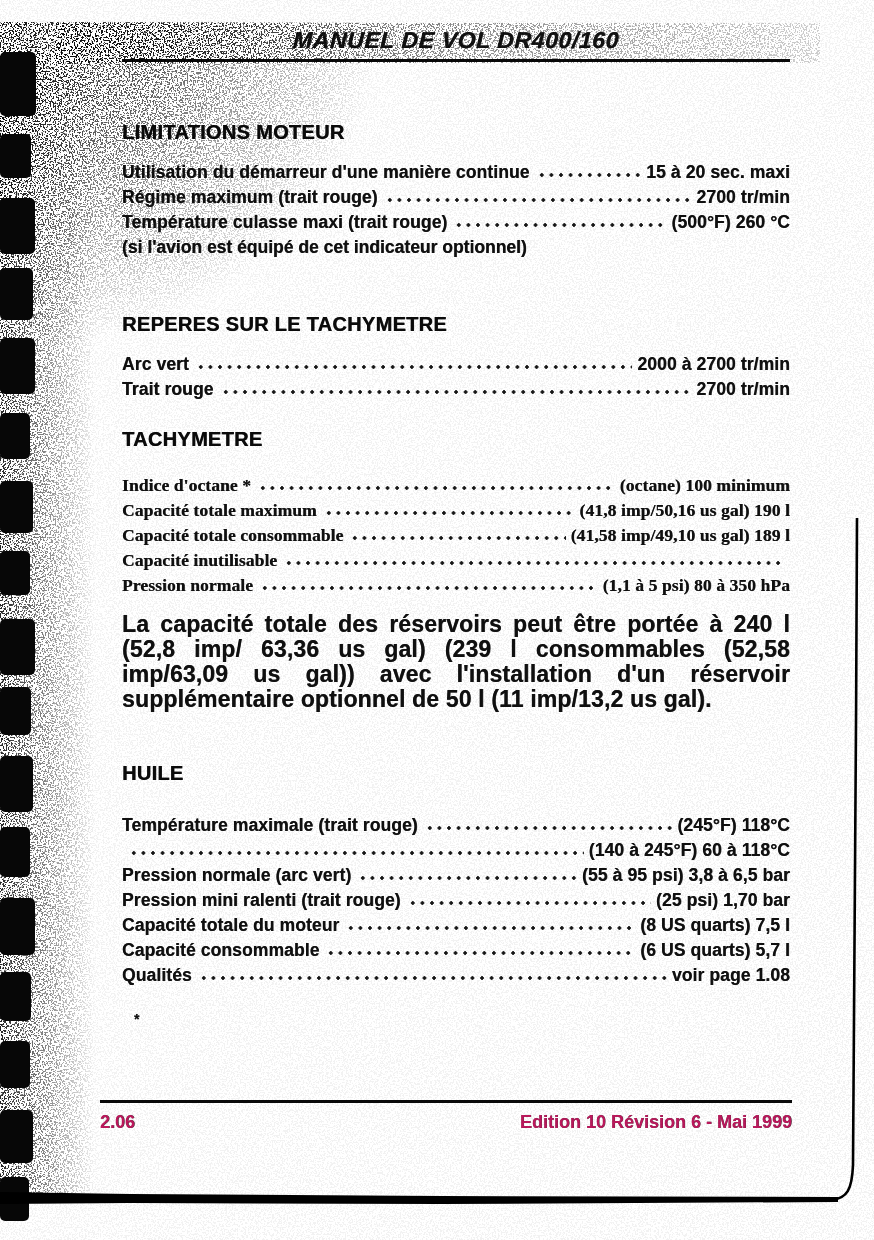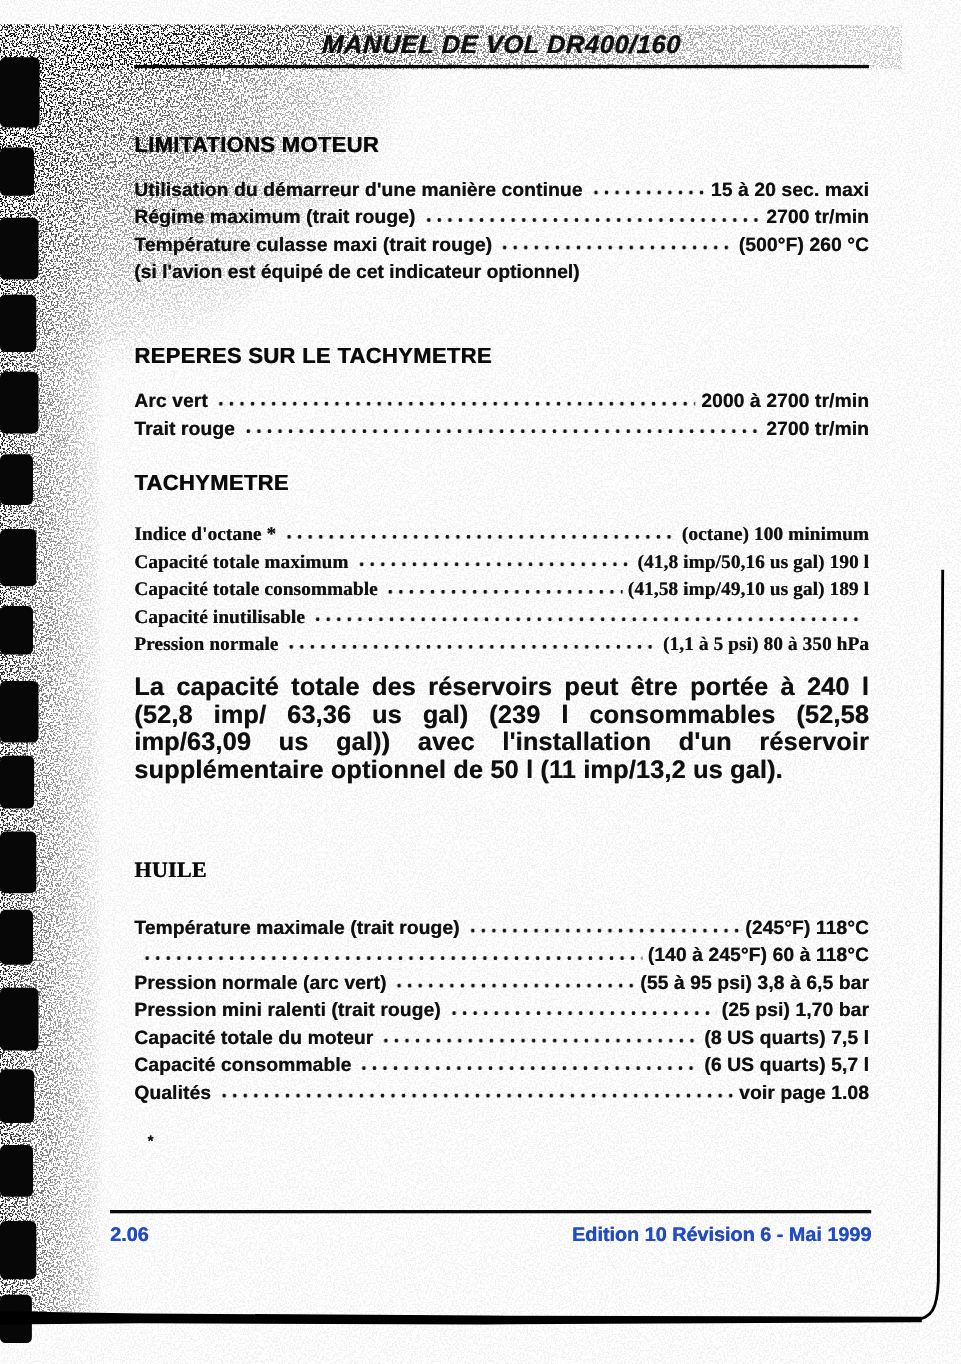--- a/index.html
+++ b/index.html
@@ -23,21 +23,21 @@
     margin-top:6px;border-top:3px solid #0a0a0a;height:0;
   }
   h2.sec{
     margin:0;font-size:20px;line-height:22px;font-weight:700;
     letter-spacing:.3px;color:#0b0b0b;
     text-shadow:0.5px 0 0 rgba(10,10,10,.9);
   }
   #sec-limitations h2{margin-top:59px;}
   #sec-tachymetre  h2{margin-top:53px;}
   #sec-carburant   h2{margin-top:26px;}
-  #sec-huile       h2{margin-top:68px;font-family:Liberation Serif, serif;}
+  #sec-huile       h2{margin-top:50px;}
   .rows{margin-top:17px;}
   #sec-carburant .rows{margin-top:23px;font-family:Liberation Serif, serif;}
   #sec-huile .rows{margin-top:29px;}
   .row{
     display:flex;line-height:25px;font-size:17.5px;font-weight:700;
     letter-spacing:.1px;color:#101010;
     text-shadow:0.35px 0 0 rgba(10,10,10,.75);
   }
   .lbl{white-space:nowrap;}
   .val{white-space:nowrap;}
@@ -59,21 +59,21 @@
   .footnote{
     margin-top:19px;display:flex;margin-left:12px;
     font-size:16.5px;font-weight:700;line-height:24px;color:#101010;
     text-shadow:0.3px 0 0 rgba(10,10,10,.7);
   }
   .footnote .marker{width:26px;font-size:14px;}
   .page-footer{
     position:absolute;left:100px;right:82px;top:1100px;
     border-top:3px solid #0a0a0a;padding-top:7px;
     display:flex;justify-content:space-between;
-    font-size:18px;font-weight:700;line-height:24px;color:#1d4ed8;
+    font-size:18px;font-weight:700;line-height:24px;color:#be185d;
     text-shadow:0.4px 0 0 rgba(10,10,10,.8);
   }
   .scan-overlay{
     position:absolute;left:0;top:0;width:874px;height:1240px;
     pointer-events:none;
   }
 </style>
 </head>
 <body>
 

